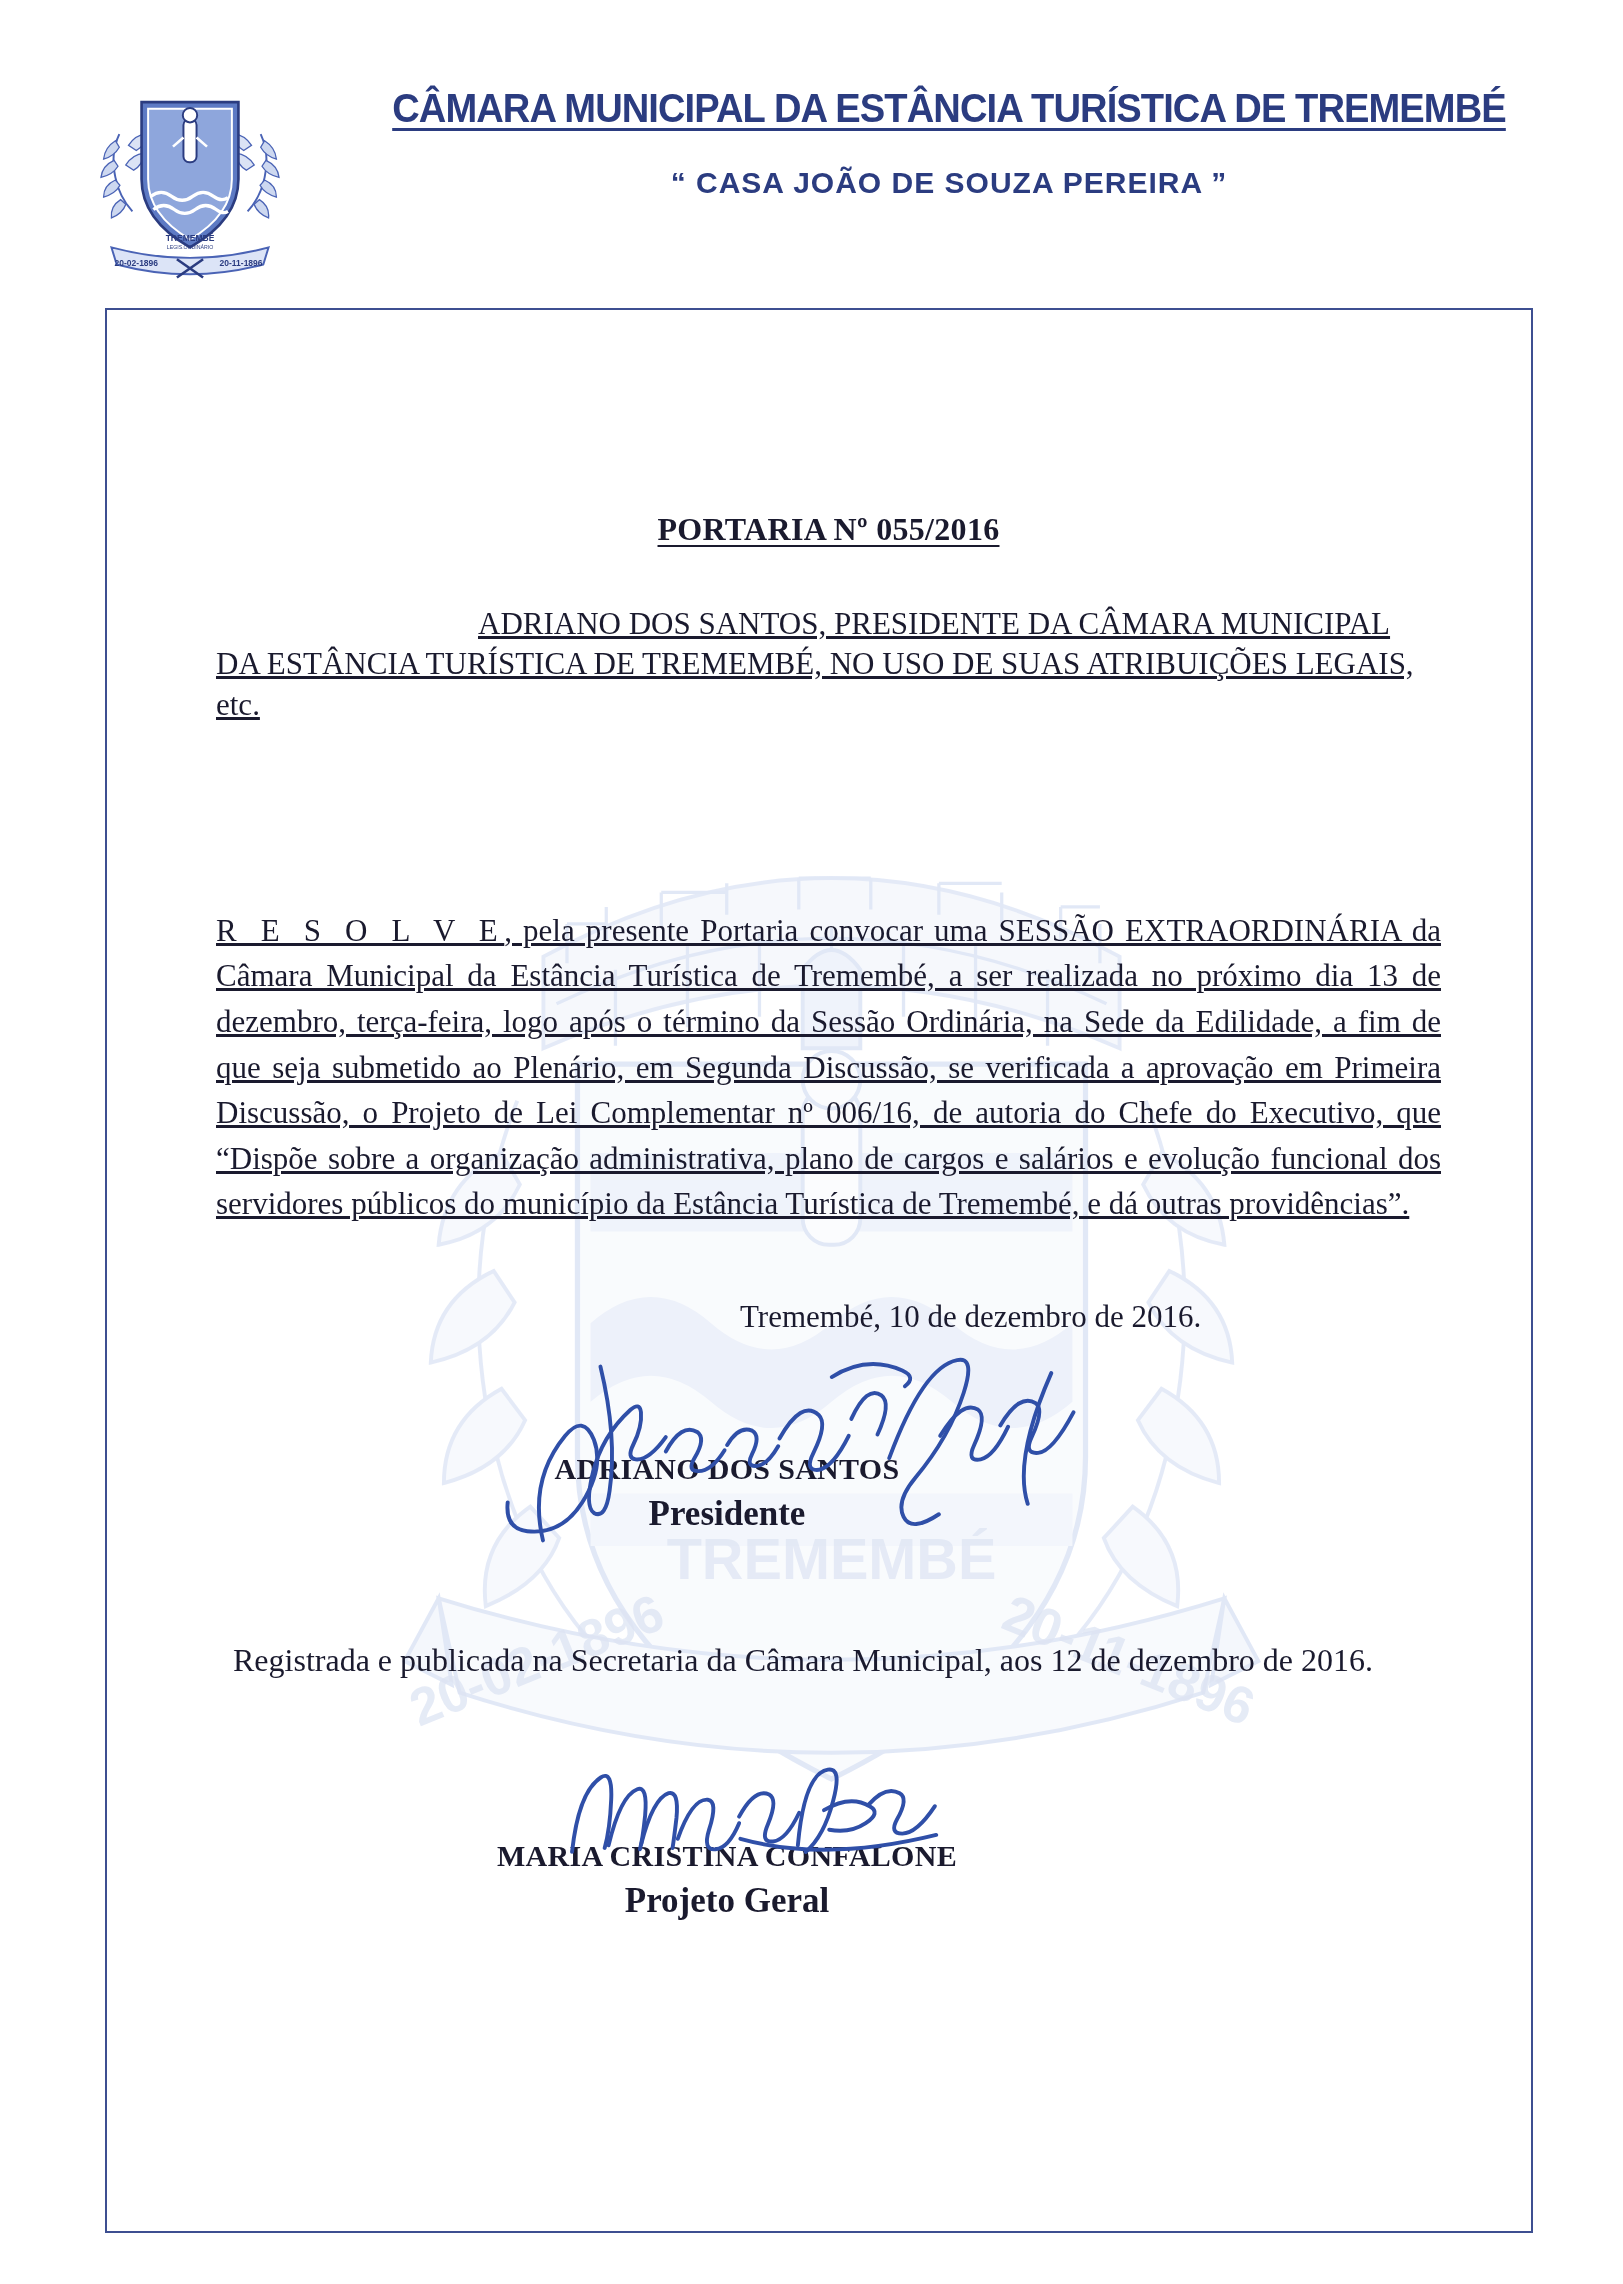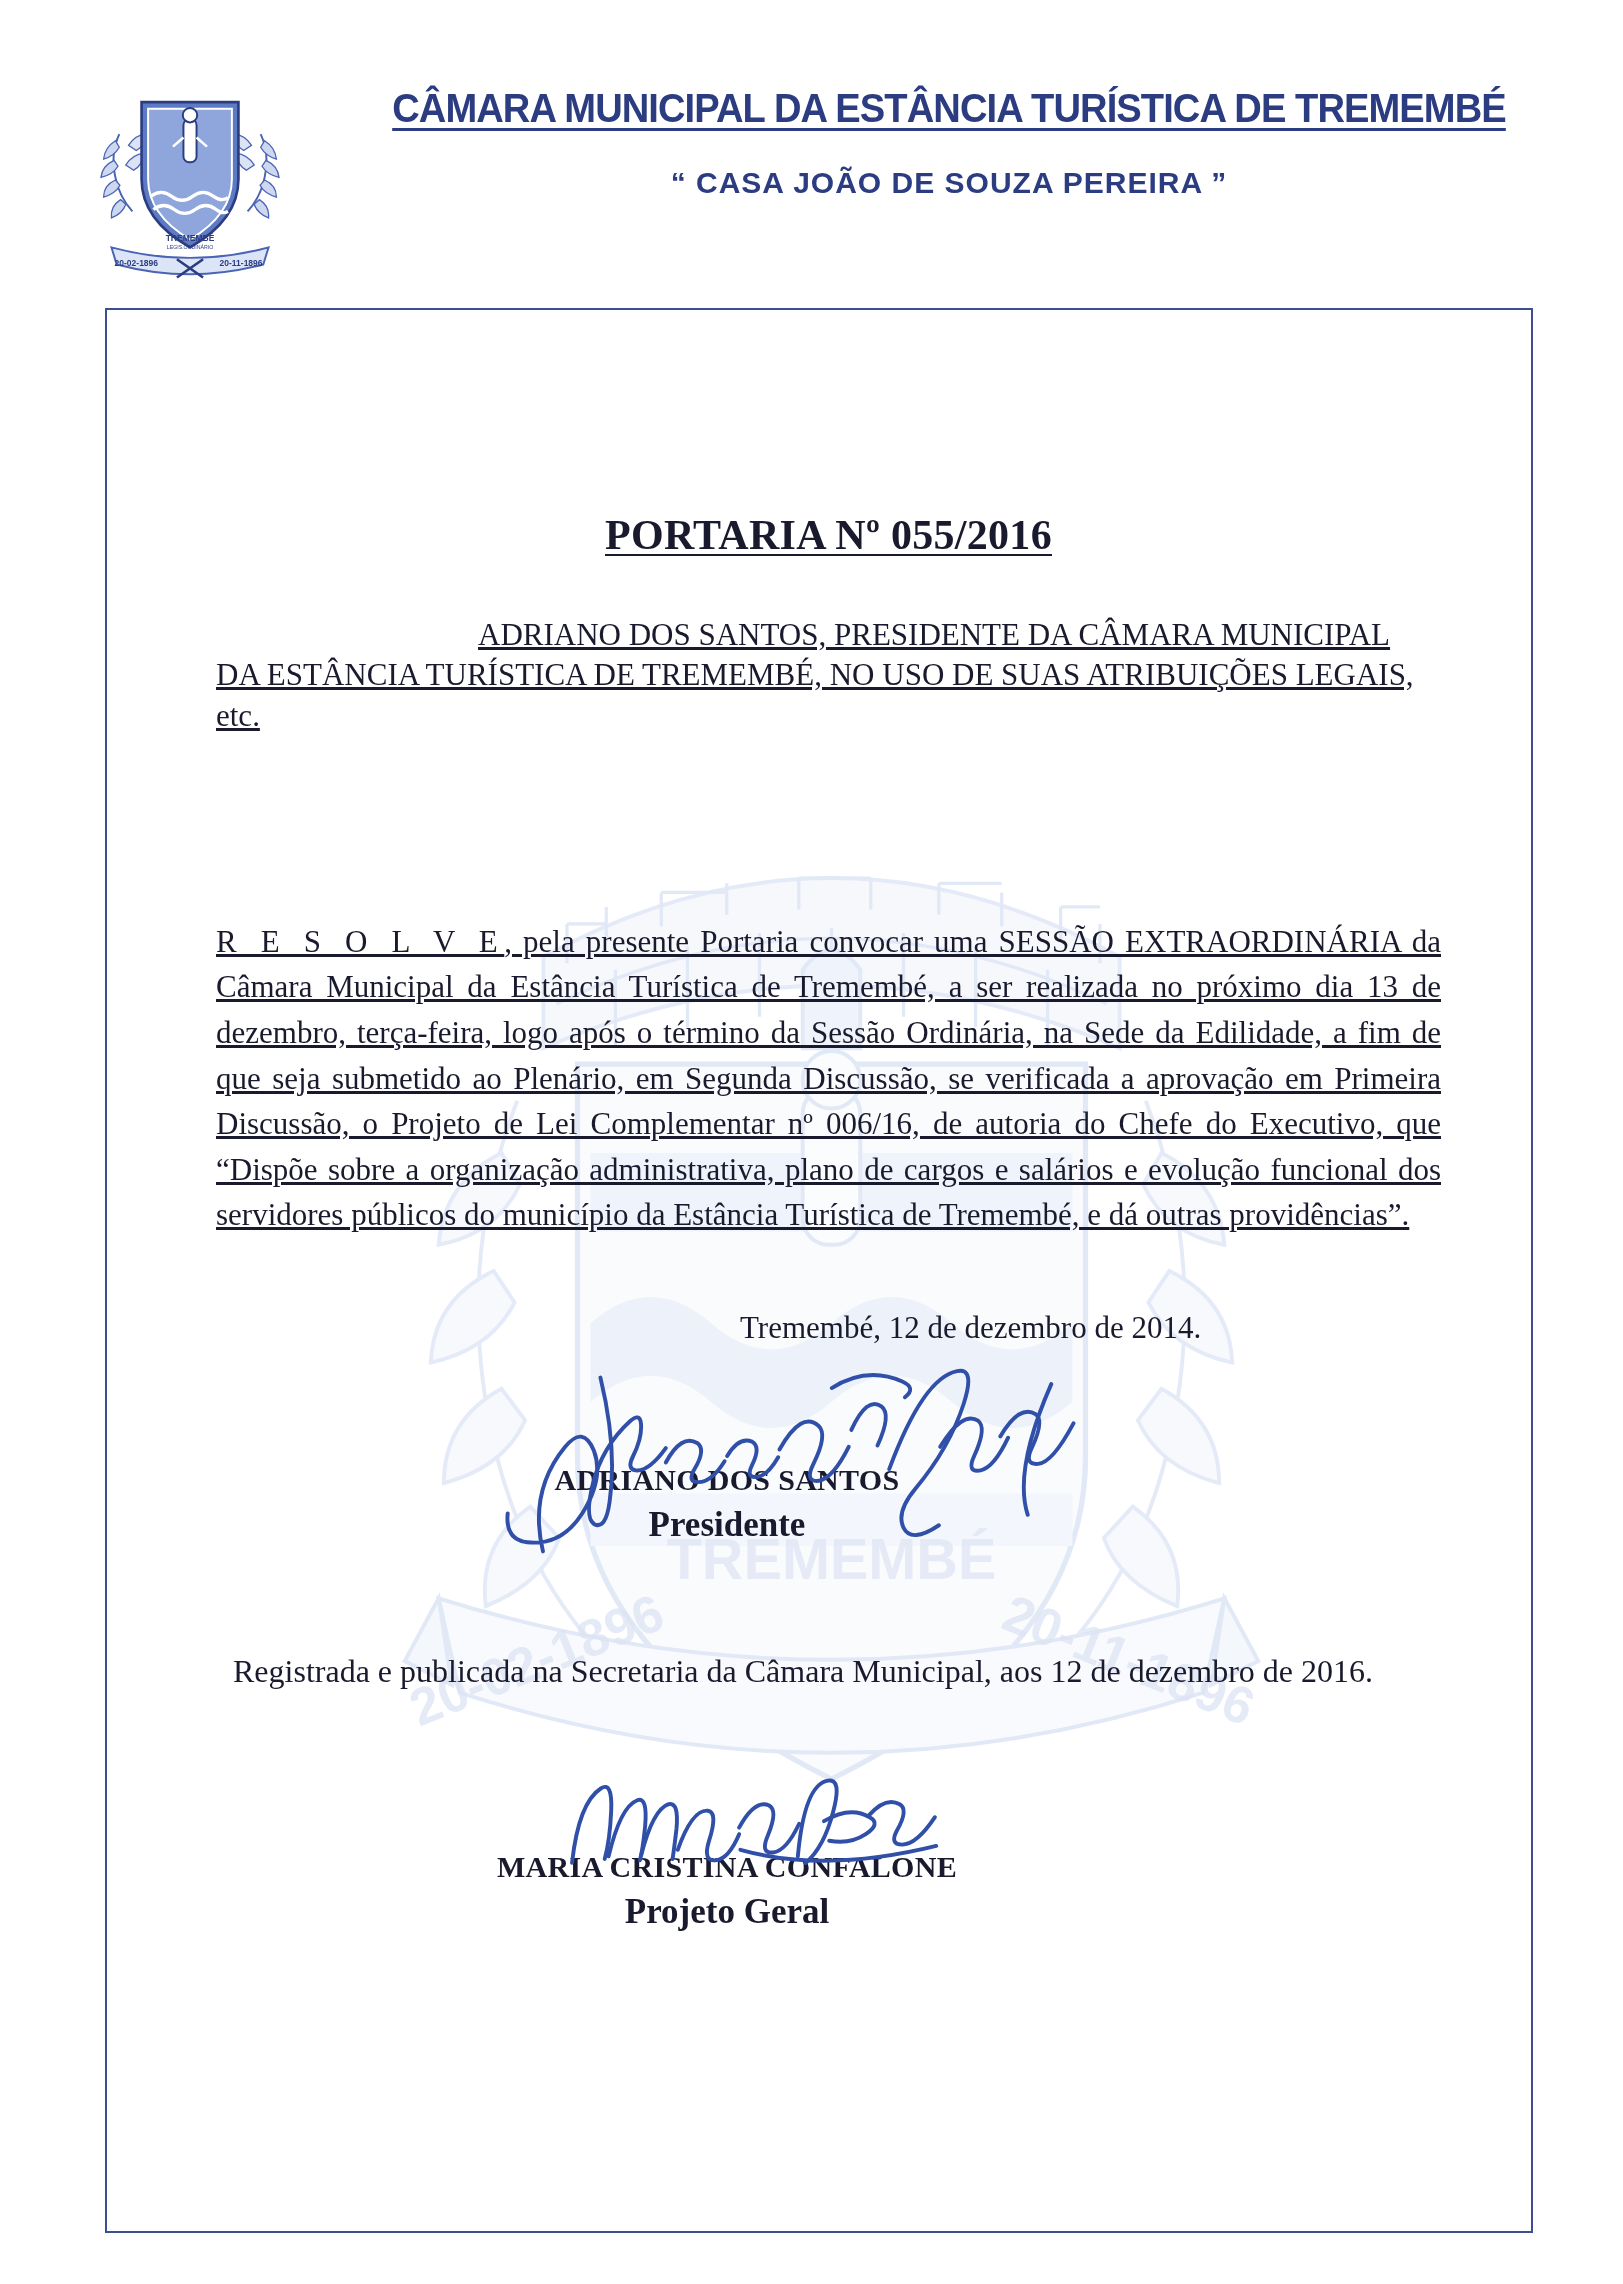--- a/index.html
+++ b/index.html
@@ -87,21 +87,21 @@
   
   .content {
     position: absolute;
     left: 216px;
     top: 511px;
     width: 1225px;
     z-index: 5;
   }
   .doc-title {
     text-align: center;
-    font-size: 42px;
+    font-size: 32px;
     font-weight: bold;
     letter-spacing: 0.3px;
     text-decoration: underline;
     text-underline-offset: 4.6px;
     text-decoration-thickness: 2px;
     margin-bottom: 56px;
   }
   .para {
     font-size: 31px;
     line-height: 1.30;
@@ -288,21 +288,21 @@
 
 <div class="content">
 
   <div class="doc-title">PORTARIA Nº 055/2016</div>
 
   <div class="para preamble"><span class="indent"></span><span>ADRIANO DOS SANTOS, PRESIDENTE DA CÂMARA MUNICIPAL DA ESTÂNCIA TURÍSTICA DE TREMEMBÉ, NO USO DE SUAS ATRIBUIÇÕES LEGAIS, etc.</span></div>
 
   <div class="para resolve-para"><span class="indent"></span><span class="spaced">R E S O L V E</span><span>, pela presente Portaria convocar uma SESSÃO EXTRAORDINÁRIA da Câmara Municipal da Estância Turística de Tremembé, a ser realizada no próximo dia 13 de dezembro, terça-feira, logo após o término da Sessão Ordinária, na Sede da Edilidade, a fim de que seja submetido ao Plenário, em Segunda Discussão, se verificada a aprovação em Primeira Discussão, o Projeto de Lei Complementar nº 006/16, de autoria do Chefe do Executivo, que “Dispõe sobre a organização administrativa, plano de cargos e salários e evolução funcional dos servidores públicos do município da Estância Turística de Tremembé, e dá outras providências”.</span></div>
 
   <div class="closing">
-    <div>Tremembé, 12 de dezembro de 2014.</div>
+    <div>Tremembé, 10 de dezembro de 2016.</div>
   </div>
 
   <div class="sig-block-1">
     <svg class="sig-scribble-1" viewBox="0 0 980 300" xmlns="http://www.w3.org/2000/svg">
       <g fill="none" stroke="#2f4fa8" stroke-width="6" stroke-linecap="round">
         <path d="M118 296 q-22 -92 34 -160 q28 -34 44 6 q16 42 -18 96 q-32 50 -84 44 q-34 -4 -30 -44"></path>
         <path d="M206 30 q26 108 14 190 q-6 44 -24 34 q-14 -10 -2 -60 q14 -58 58 -98 q14 -12 16 4 q2 22 -12 50 q-10 20 4 22 q20 2 46 -34"></path>
         <path d="M306 160 q24 -44 48 -30 q14 10 -4 40 q-12 20 6 20 q20 0 40 -32"></path>
         <path d="M400 150 q18 -30 38 -22 q14 8 0 36 q-10 20 8 18 q16 -2 32 -30"></path>
         <path d="M480 140 q34 -60 60 -36 q14 14 -8 58 q-14 28 8 26 q22 -4 46 -52"></path>

